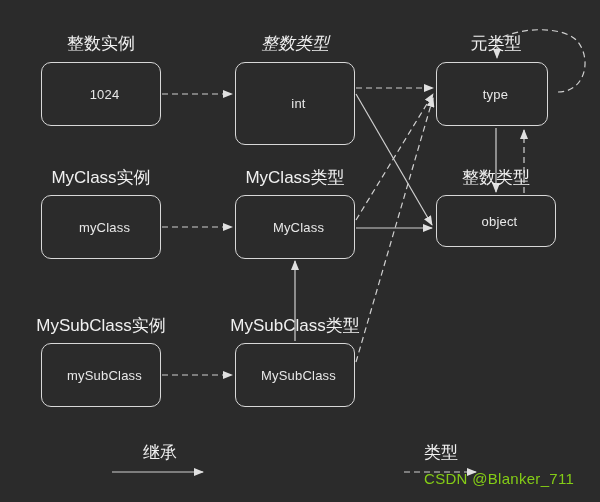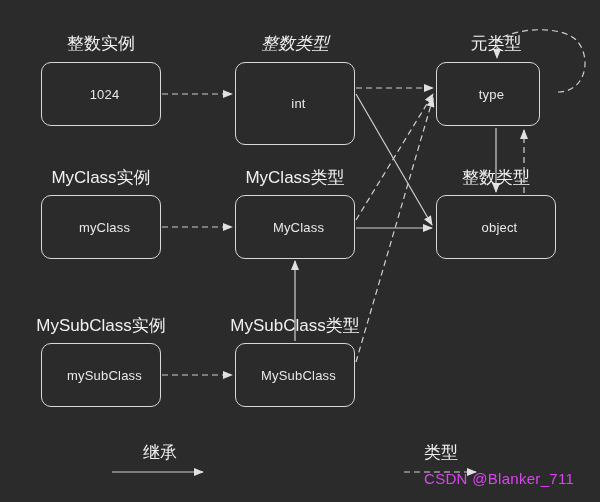--- a/index.html
+++ b/index.html
@@ -49,21 +49,21 @@
   }
   .legend-label {
     position: absolute;
     color: #f0f0f0;
     font-size: 17px;
     white-space: nowrap;
     transform: translateX(-50%);
   }
   .watermark {
     position: absolute;
-    color: #d946ef;
+    color: #84cc16;
     font-size: 15px;
     white-space: nowrap;
     letter-spacing: 0.3px;
   }
 </style>
 </head>
 <body>
 
 <div id="canvas">
 
@@ -110,33 +110,33 @@
   </svg>
 
   <div class="node-box" style="left:41px; top:62px; width:120px; height:64px;">
     <span class="node-label">1024</span>
   </div>
 
   <div class="node-box" style="left:235px; top:62px; width:120px; height:83px;">
     <span class="node-label">int</span>
   </div>
 
-  <div class="node-box" style="left:436px; top:62px; width:104px; height:64px;">
+  <div class="node-box" style="left:436px; top:62px; width:112px; height:64px;">
     <span class="node-label">type</span>
   </div>
 
   <div class="node-box" style="left:41px; top:195px; width:120px; height:64px;">
     <span class="node-label">myClass</span>
   </div>
 
   <div class="node-box" style="left:235px; top:195px; width:120px; height:64px;">
     <span class="node-label">MyClass</span>
   </div>
 
-  <div class="node-box" style="left:436px; top:195px; width:120px; height:64px;">
+  <div class="node-box" style="left:436px; top:195px; width:120px; height:52px;">
     <span class="node-label">object</span>
   </div>
 
   <div class="node-box" style="left:41px; top:343px; width:120px; height:64px;">
     <span class="node-label">mySubClass</span>
   </div>
 
   <div class="node-box" style="left:235px; top:343px; width:120px; height:64px;">
     <span class="node-label">MySubClass</span>
   </div>

